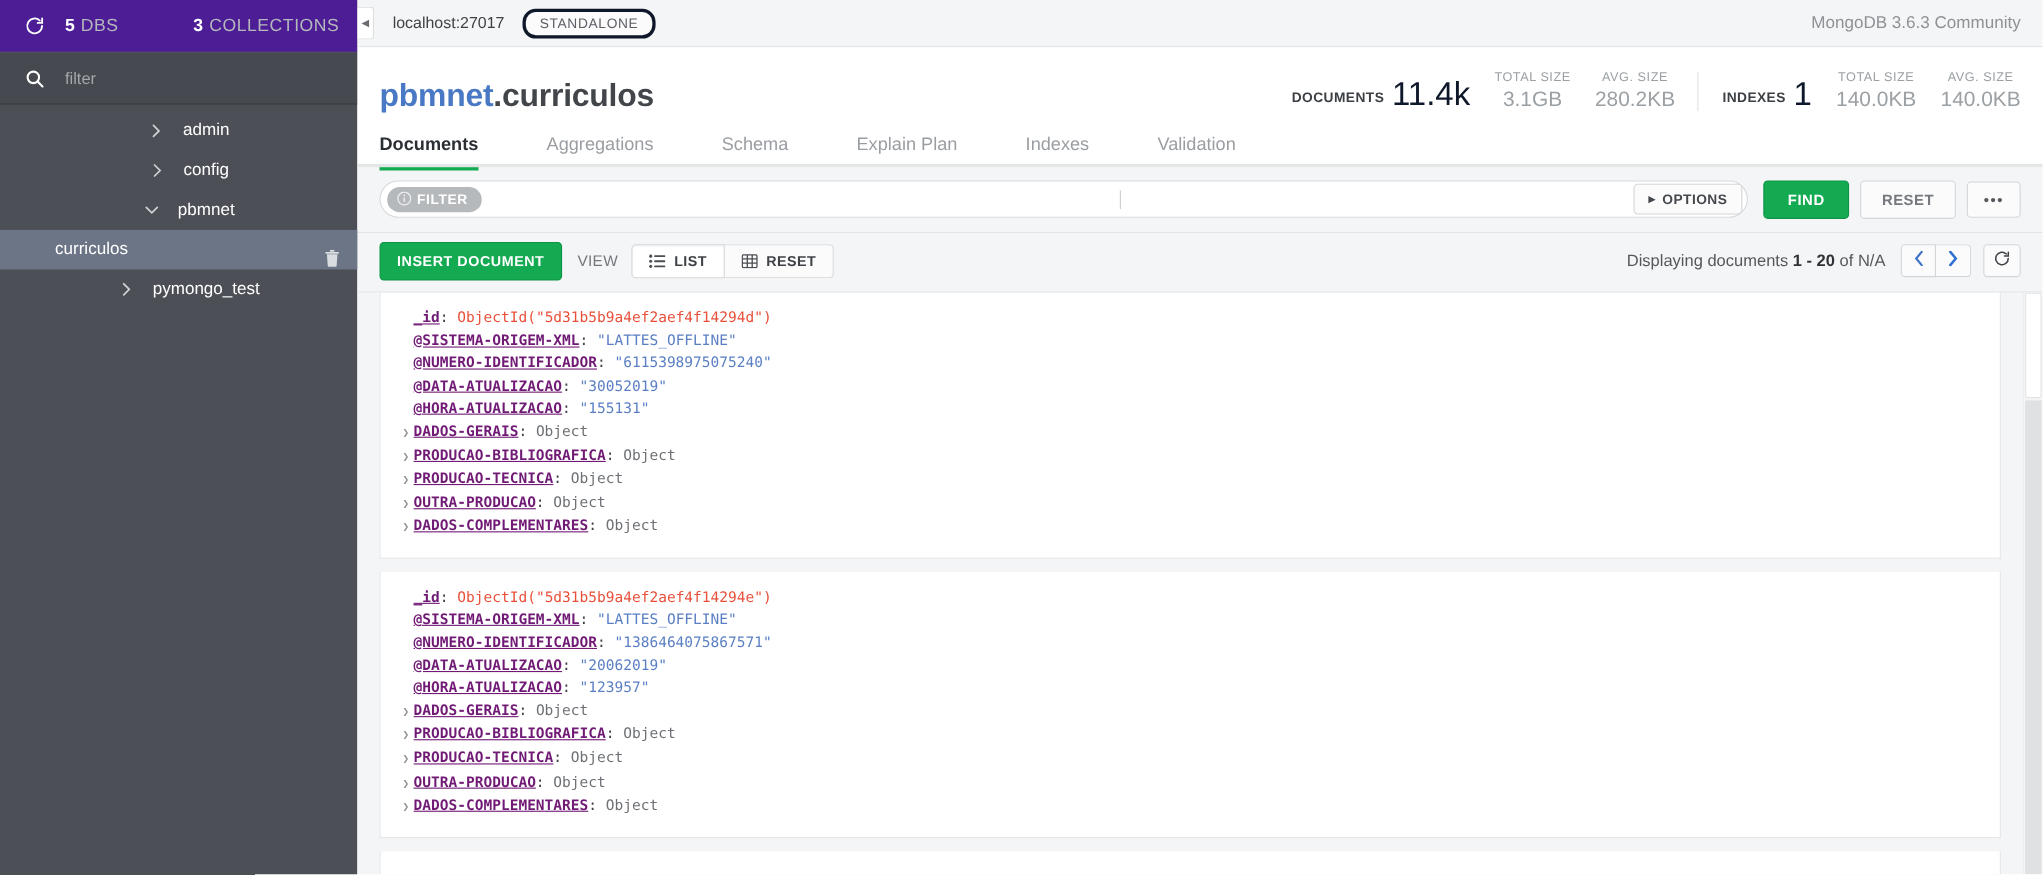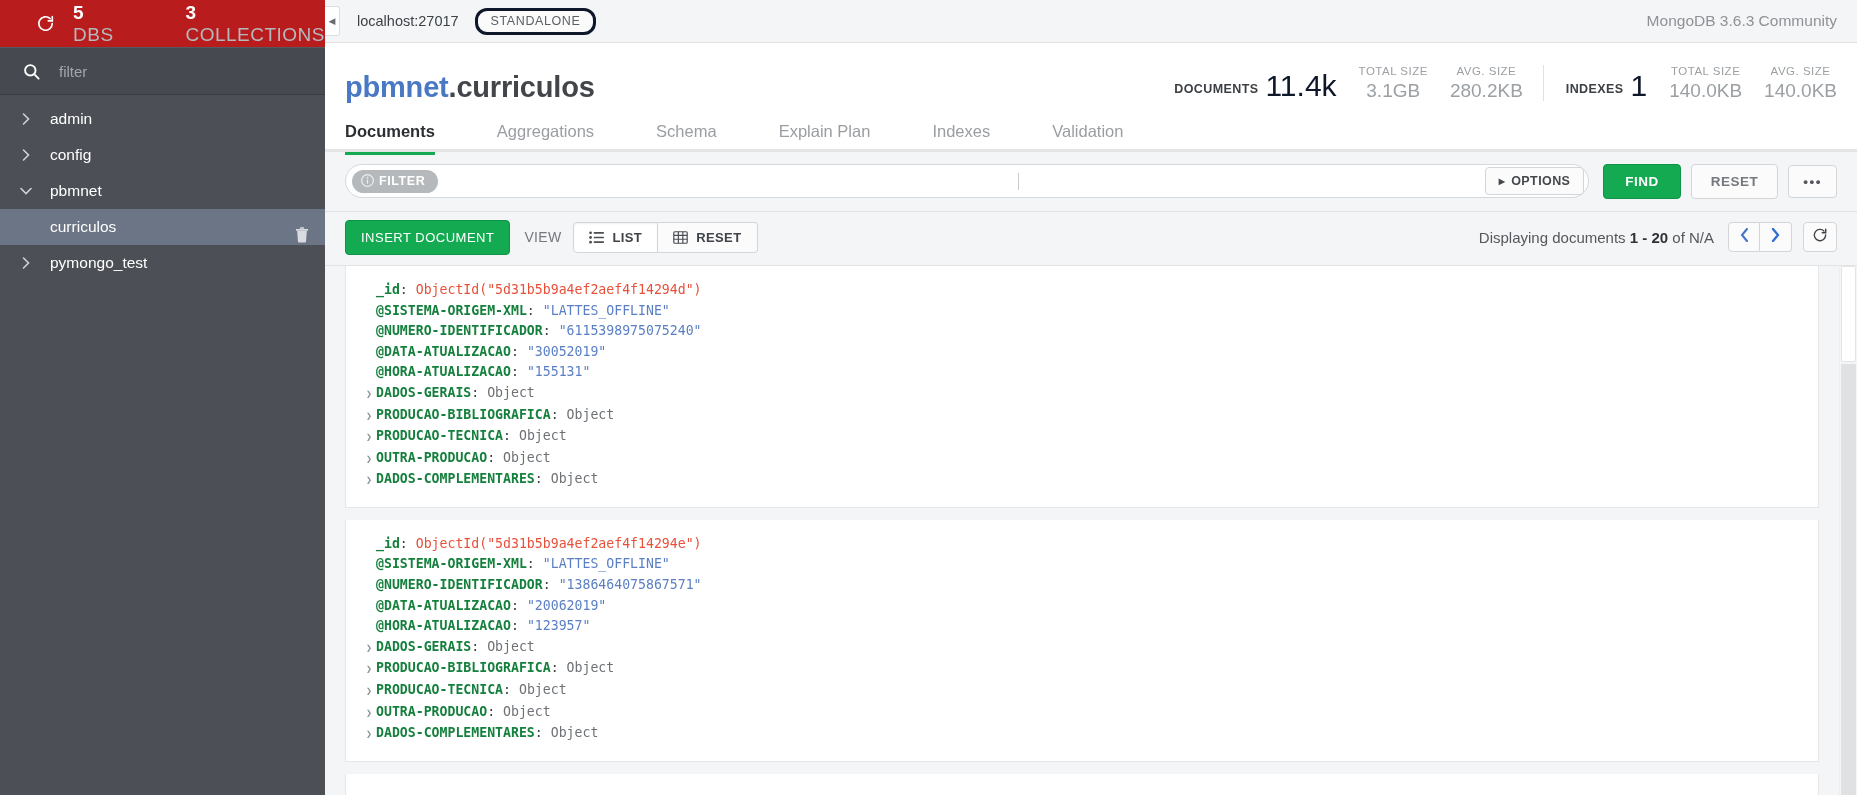--- a/index.html
+++ b/index.html
@@ -21,23 +21,23 @@
   .sb-head {
     height: 51px; display: flex; align-items: center;
     padding-left: 22px; background: #3b3d42;
     border-bottom: 1px solid #55585e;
   }
   .sb-home-icon { width: 22px; height: 22px; margin-right: 16px; display:block; }
   .sb-title { font-size: 19px; font-weight: bold; letter-spacing: .2px; }
 
   .sb-stats {
     height: 48px; display: flex; align-items: center;
-    padding-left: 36px; background: #b91c1c;
+    padding-left: 22px; background: #4c1d95;
     border-bottom: 1px solid #55585e;
-    font-size: 19px;
+    font-size: 16px;
   }
   .sb-refresh-icon { width: 19px; height: 19px; margin-right: 18px; display:block; }
   .sb-stat { letter-spacing: .5px; color: #b5b8bd; }
   .sb-stat b { color: #fff; font-weight: bold; }
   .sb-stat.dbs { margin-right: 68px; }
 
   .sb-filter {
     height: 47px; display: flex; align-items: center;
     padding-left: 22px; background: #46494f;
     border-bottom: 1px solid #3b3d42;
@@ -45,21 +45,21 @@
   .sb-search-icon { width: 19px; height: 19px; margin-right: 18px; display:block; }
   .sb-filter-input {
     background: transparent; border: none; outline: none;
     color: #fff; font-size: 15px; font-family: inherit; width: 200px;
   }
   .sb-filter-input::placeholder { color: #a3a6ab; }
 
   .sb-tree { flex: 1; overflow: hidden; padding-top: 6px; }
   .sb-db {
     height: 36px; display: flex; align-items: center;
-    padding-left: 18px; font-size: 15.5px; cursor: default;
+    padding-left: 18px; font-size: 15.5px; cursor: default; justify-content: center;
   }
   .sb-caret { width: 16px; height: 16px; margin-right: 16px; display: block; }
   .sb-coll {
     height: 36px; display: flex; align-items: center;
     padding-left: 50px; font-size: 15.5px; position: relative;
   }
   .sb-coll.active { background: #6c7585; }
   .trash-icon { position: absolute; right: 16px; width: 14px; height: 16px; }
 
   
@@ -151,21 +151,21 @@
   }
 
   
   .doc-toolbar {
     background: #f4f5f6; border-bottom: 1px solid #e0e2e4;
     padding: 8px 20px 10px 20px; display: flex; align-items: center;
   }
   .btn-insert {
     background: #13aa52; color: #fff; border: 1px solid #0f9447;
     border-radius: 4px; padding: 9px 15px; font-size: 13px;
-    font-weight: normal; letter-spacing: .5px;
+    font-weight: bold; letter-spacing: .5px;
   }
   .view-label { margin-left: 14px; font-size: 14px; color: #74787c; letter-spacing: .3px; }
   .seg { display: flex; margin-left: 12px; }
   .seg-btn {
     background: #fbfbfc; border: 1px solid #d3d6d8; padding: 7px 15px;
     font-size: 13px; font-weight: bold; color: #3f4347; letter-spacing: .4px;
     display: flex; align-items: center;
   }
   .seg-btn:first-child { border-radius: 4px 0 0 4px; }
   .seg-btn:last-child { border-radius: 0 4px 4px 0; border-left: none; }
@@ -195,21 +195,21 @@
     background: #fff; border: 1px solid #e4e6e8; border-top: none;
     padding: 14px 20px 16px 20px;
     margin-bottom: 12px;
     font-family: "DejaVu Sans Mono", monospace;
     font-size: 13.2px; line-height: 20.6px;
   }
   .doc-card:first-child { margin-top: 0; }
   .doc-line { display: flex; align-items: baseline; white-space: pre; }
   .expand-caret { width: 10px; display: inline-block; color: #8e9296; font-size: 10px; flex: 0 0 10px; }
   .ln-pad { flex: 0 0 10px; }
-  .k { font-weight: bold; color: #15803d; }
+  .k { font-weight: bold; color: #701a75; text-decoration: underline; }
   .colon { color: #3d4144; }
   .v-oid { color: #e8503a; }
   .v-str { color: #5a7fc4; }
   .v-obj { color: #6d7175; }
 
   
   .vscroll { position: absolute; top: 0; right: 0; width: 18px; bottom: 0; background: #f4f5f6; border-left: 1px solid #eceef0; }
   .vthumb { position: absolute; top: 0; right: 1px; width: 15px; height: 96px; background: #fff; border: 1px solid #e2e4e6; border-radius: 2px; }
   .vtrack-lower { position: absolute; top: 98px; right: 1px; width: 15px; bottom: 0; background: #dfe1e3; }
 </style>

